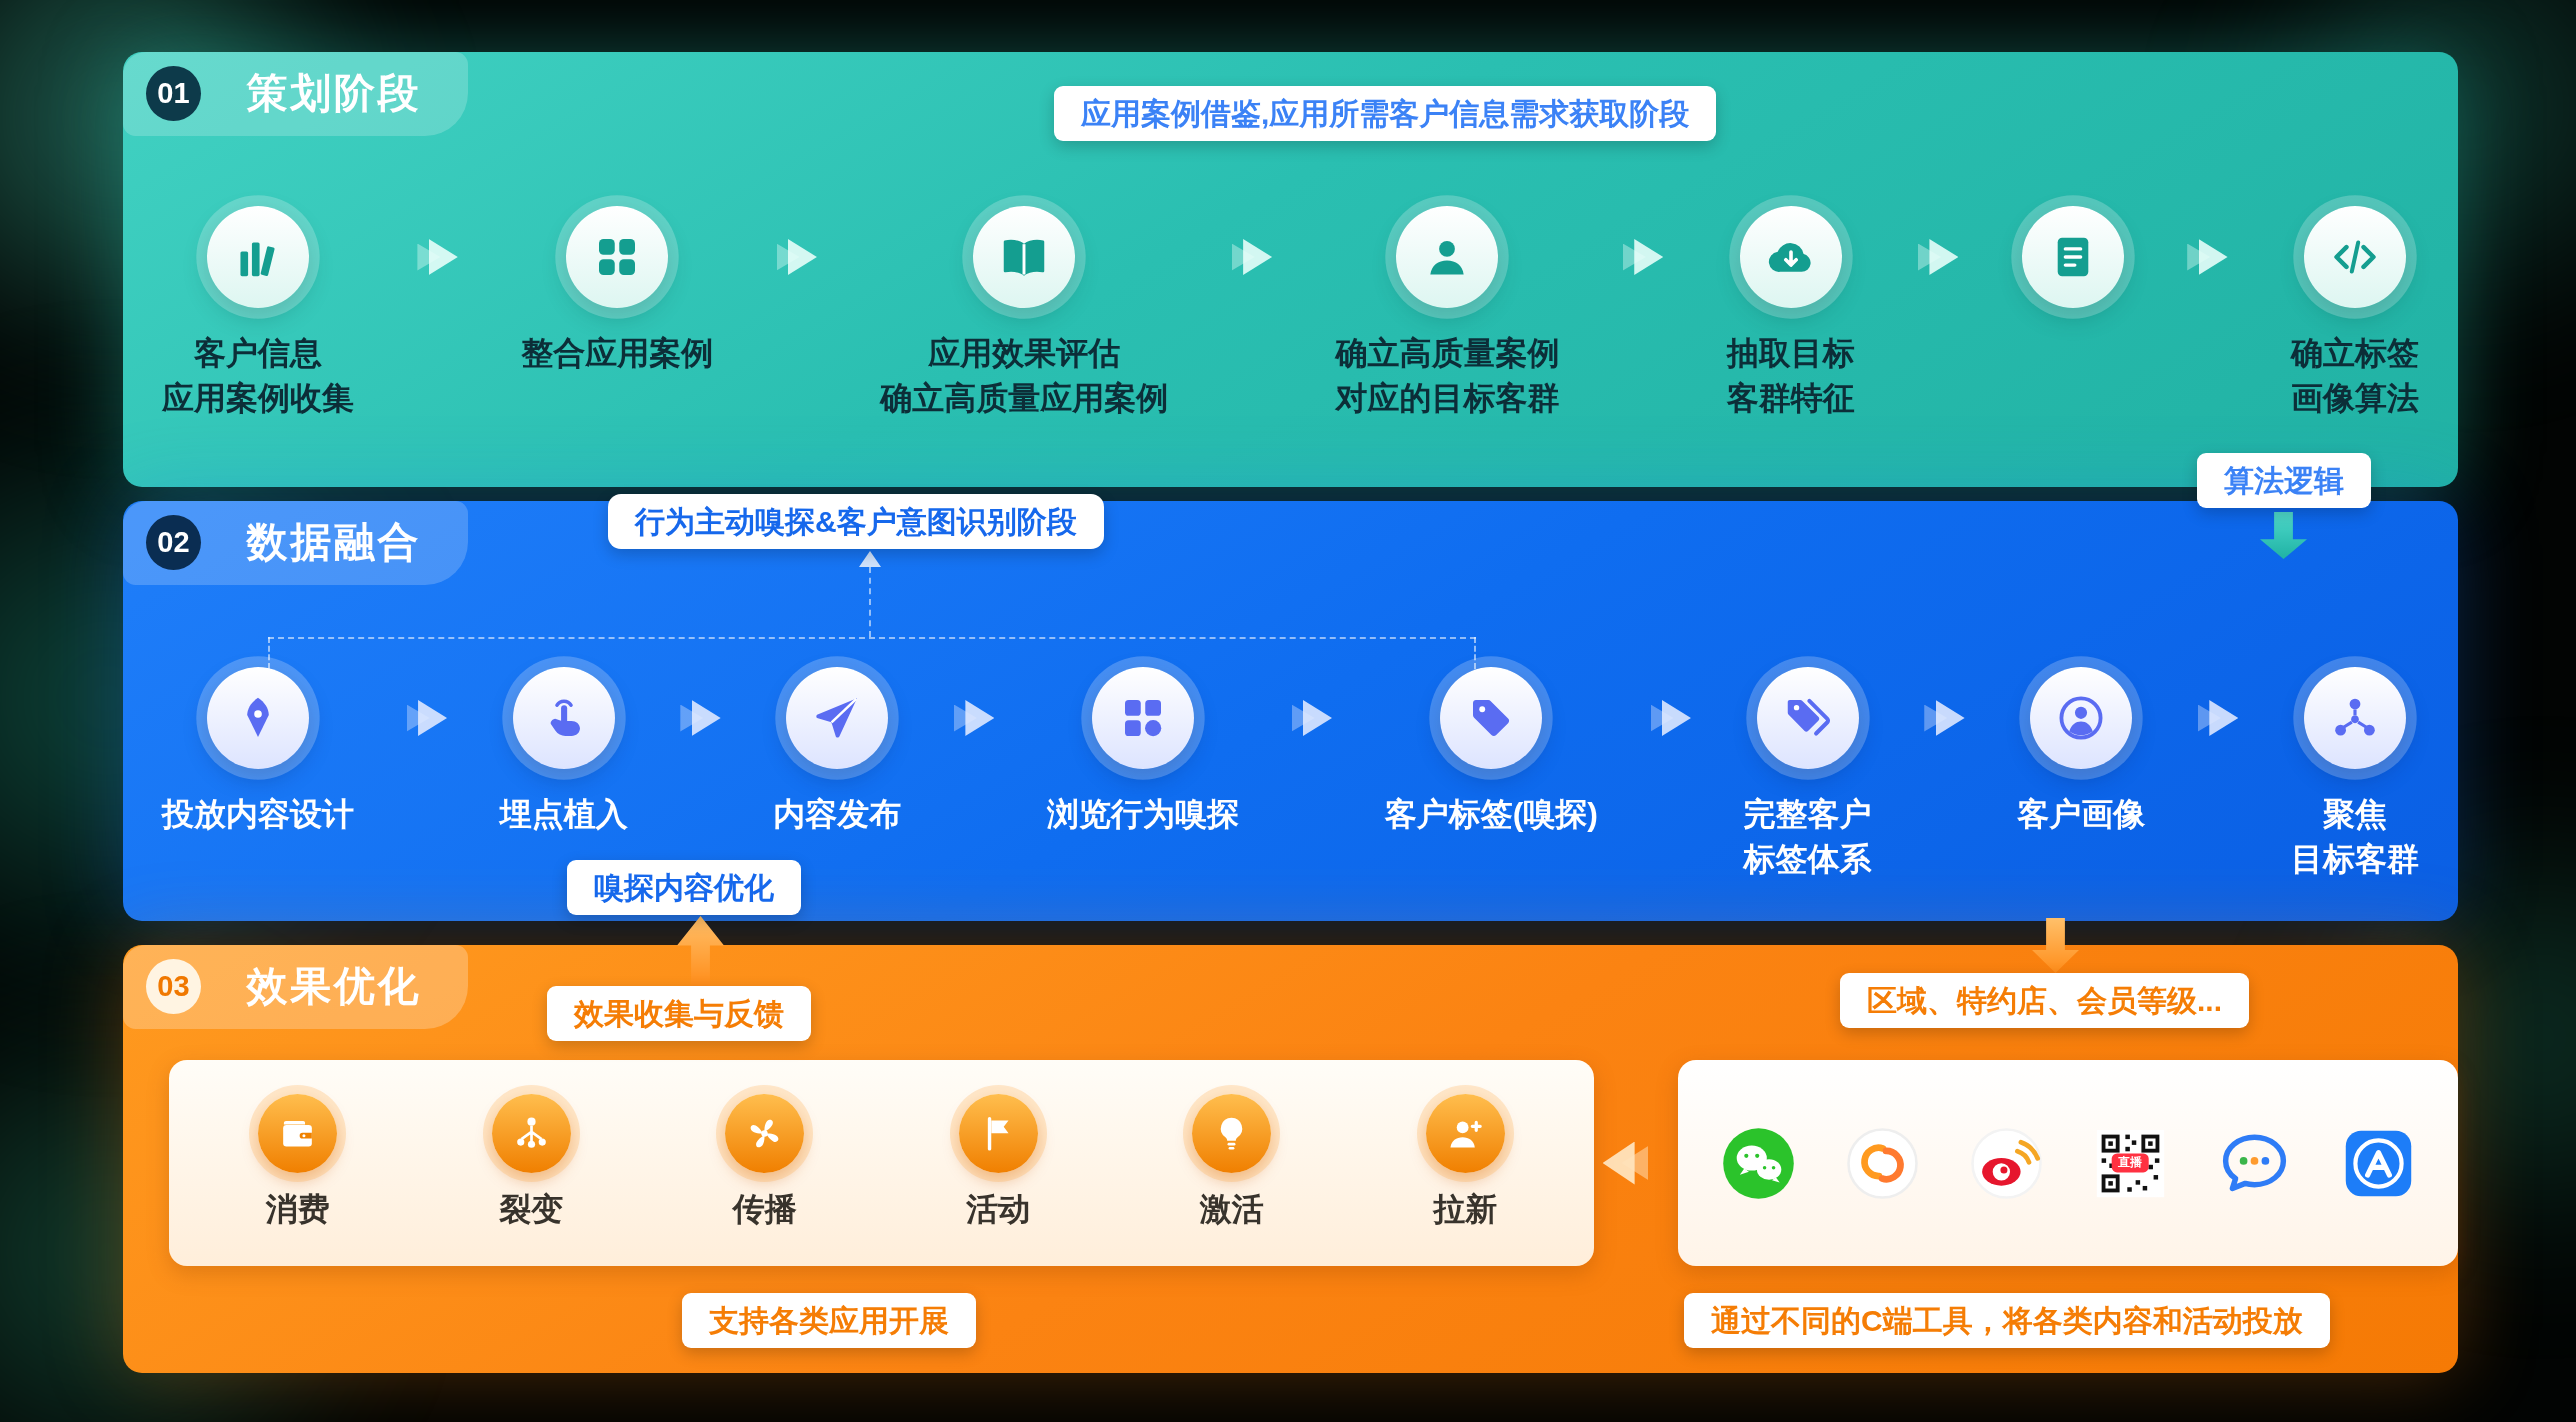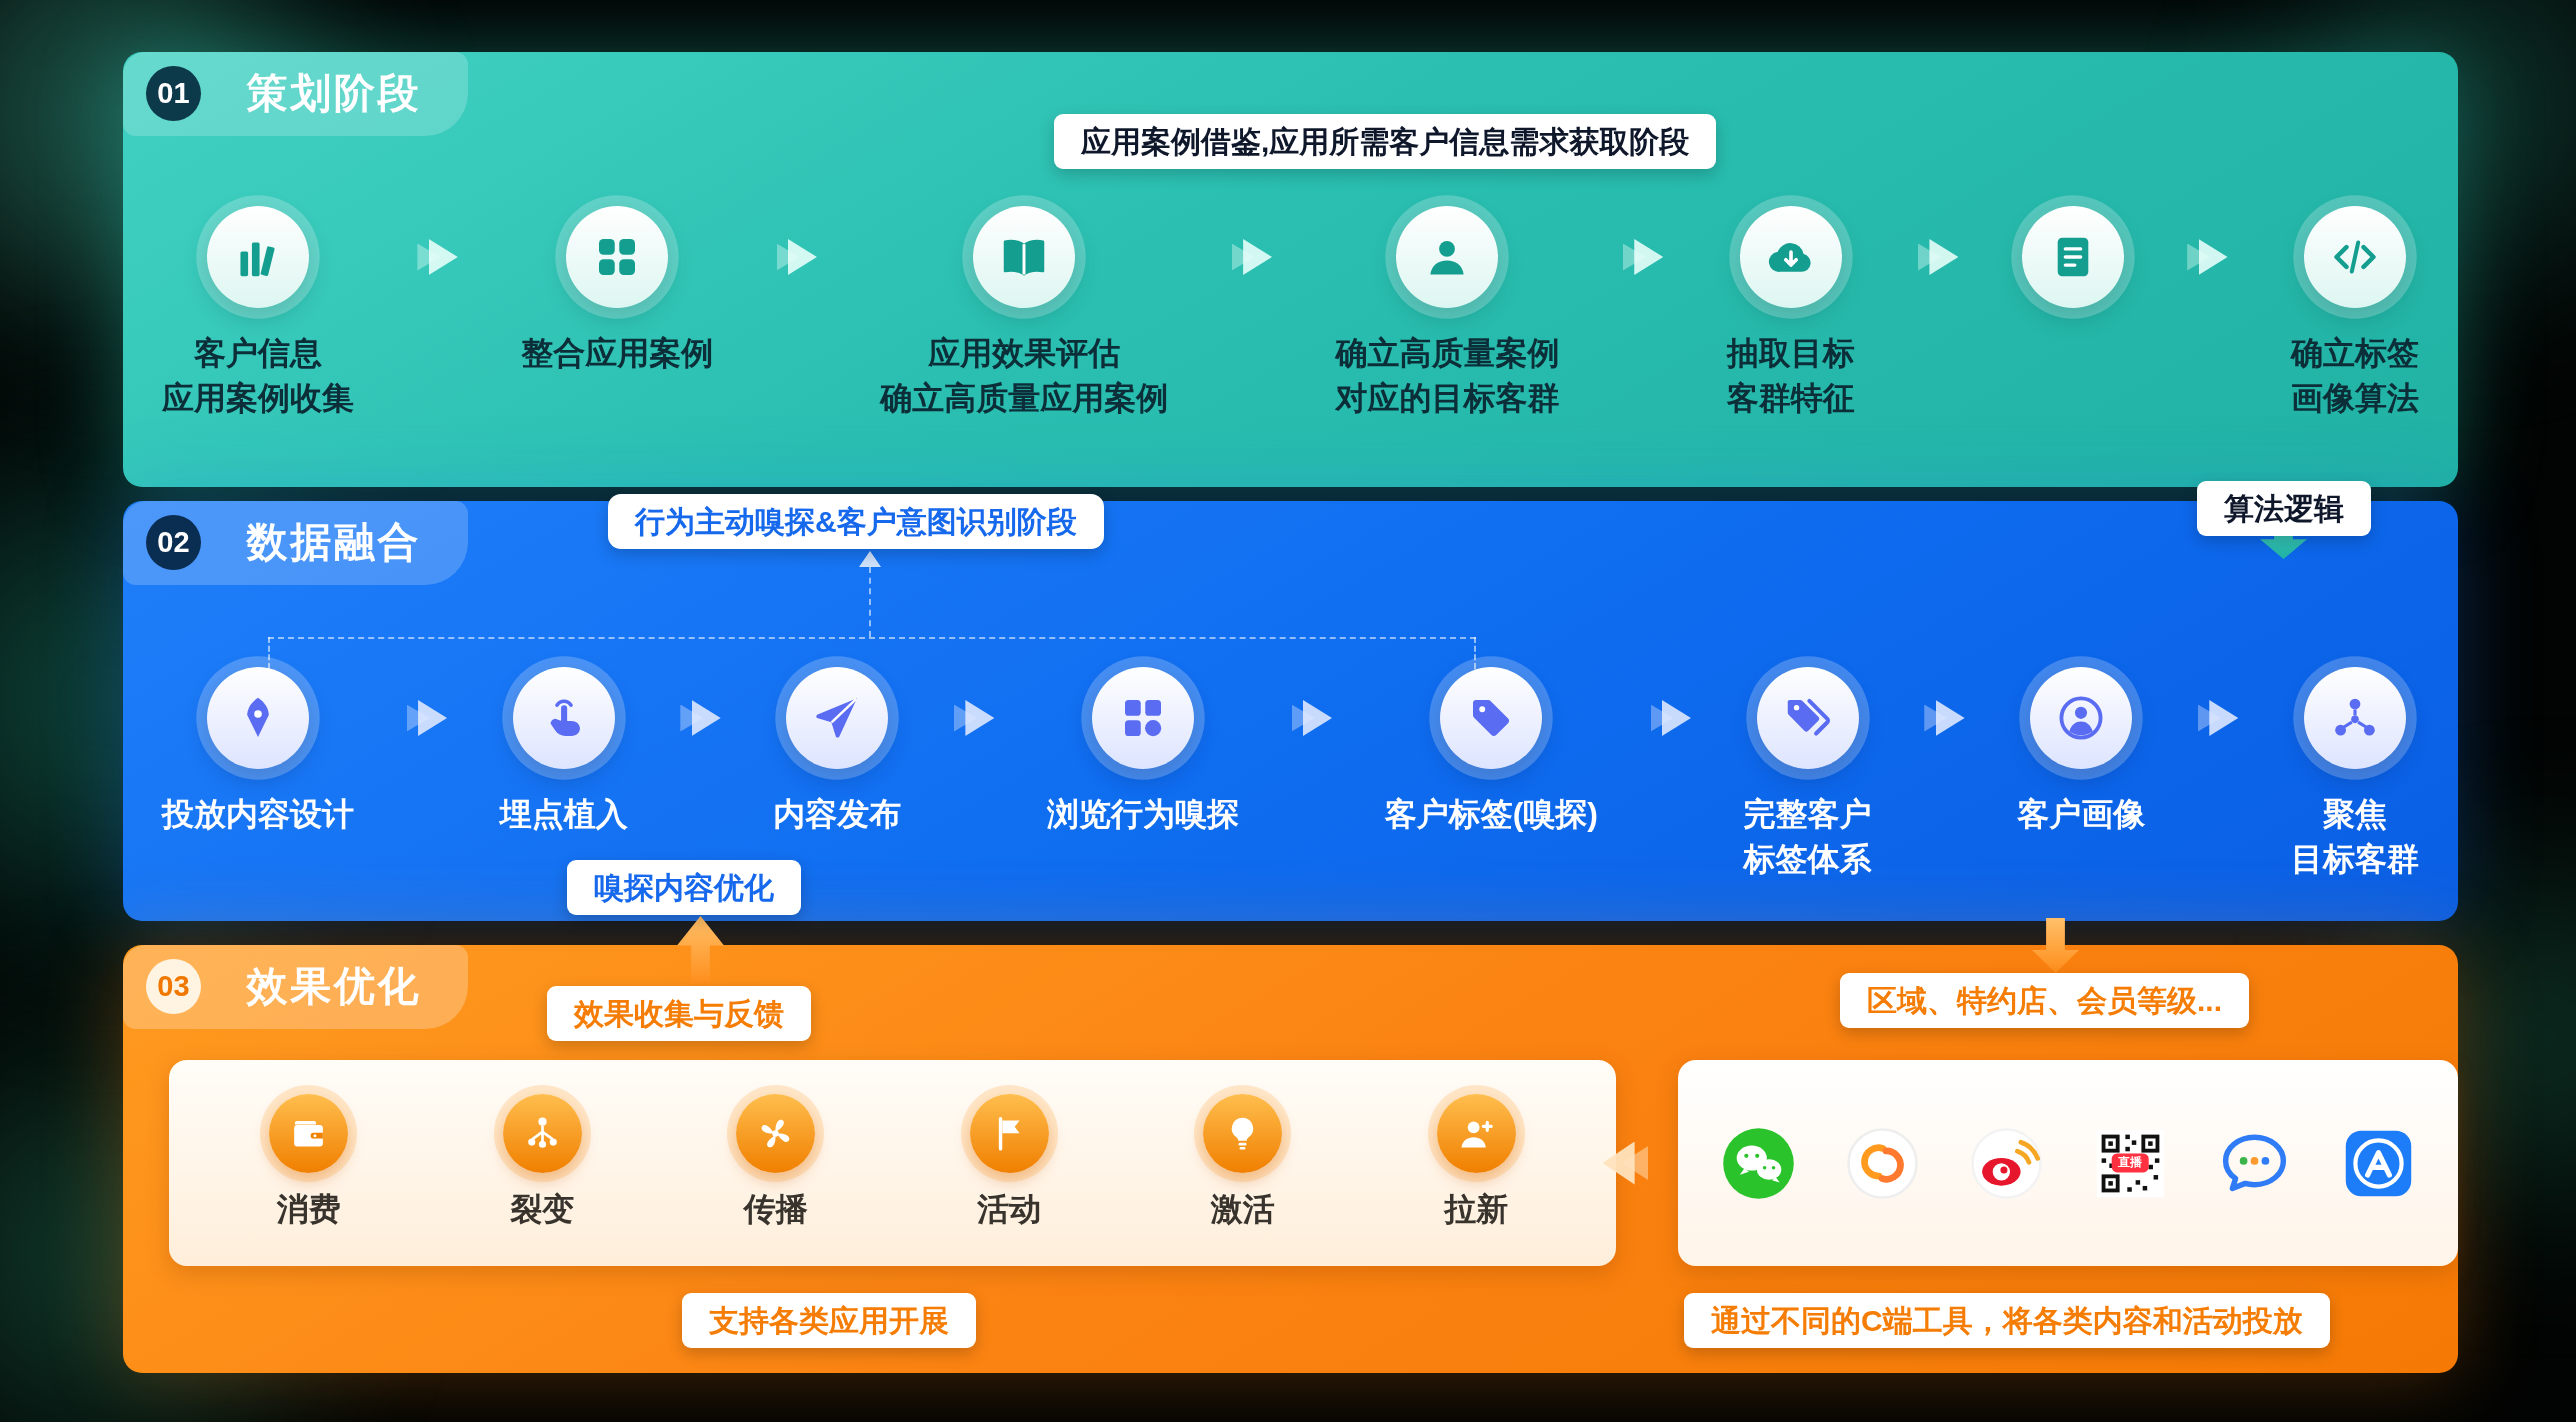--- a/index.html
+++ b/index.html
@@ -53,38 +53,38 @@
   .chev i.f{width:29px;height:36px;opacity:.88;}
   .band1 .chev i{background:#eafffb;}
   .band2 .chev i{background:#e2ebff;}
   .chev-left{position:absolute;left:1476px;top:175px;height:86px;display:flex;align-items:center;}
   .chev-left i{display:block;clip-path:polygon(100% 0,0 50%,100% 100%);background:#ffe3bd;}
   .chev-left i.f{width:32px;height:43px;opacity:.95;}
   .chev-left i.b{width:27px;height:34px;opacity:.5;margin-left:-13.4px;}
 
   
   .pill{position:absolute;background:#fff;border-radius:9px;font-size:30px;font-weight:700;line-height:55px;height:55px;padding:0 27px;box-shadow:0 5.4px 16px rgba(0,0,0,.20);white-space:nowrap;z-index:5;}
-  .pill.teal{color:#0f172a;margin-top:28px;}
+  .pill.teal{color:#3b82f6;}
   .pill.blue{color:#1668ec;}
   .pill.orange{color:#f57d05;}
 
   
   .block-arrow{position:absolute;z-index:4;}
   .arr-up{clip-path:polygon(50% 0,100% 42%,70% 42%,70% 100%,30% 100%,30% 42%,0 42%);background:linear-gradient(180deg,#ffc06a,#ff8d1a);}
   .arr-down{clip-path:polygon(50% 100%,0 58%,30% 58%,30% 0,70% 0,70% 58%,100% 58%);background:linear-gradient(180deg,#ffc06a,#ff8d1a);}
   .arr-down.teal-arrow{background:linear-gradient(180deg,#4fd9cb,#1fb2a4);}
 
   
   .dash-h{position:absolute;border-top:2.7px dashed rgba(255,255,255,.55);z-index:3;}
   .dash-v{position:absolute;border-left:2.7px dashed rgba(255,255,255,.55);z-index:3;}
   .arrowhead-up{position:absolute;width:0;height:0;border-left:11.6px solid transparent;border-right:11.6px solid transparent;border-bottom:16px solid rgba(255,255,255,.8);z-index:3;}
 
   
   .panel{position:absolute;border-radius:18px;box-shadow:0 7.2px 21.5px rgba(140,60,0,.25);}
-  .panel.apps{left:46px;top:115px;width:1401px;height:206px;background:linear-gradient(180deg,#fffdf8,#ffeeda);display:flex;align-items:center;justify-content:space-around;padding:0 23px;}
+  .panel.apps{left:46px;top:115px;width:1401px;height:206px;background:linear-gradient(180deg,#fffdf8,#ffeeda);display:flex;align-items:center;justify-content:space-around;padding:0 12px;}
   .panel.channels{left:1555px;top:115px;width:744px;height:206px;background:linear-gradient(180deg,#ffffff,#fff4e8);display:flex;align-items:center;justify-content:space-around;padding:0 18px;}
   .app-item{display:flex;flex-direction:column;align-items:center;}
   .app-icon{width:79px;height:79px;border-radius:50%;background:linear-gradient(180deg,#ffbe4e,#f07f00);color:#fff;display:flex;align-items:center;justify-content:center;box-shadow:0 0 0 9px rgba(255,170,70,.25),0 7.2px 16px rgba(200,90,0,.35);}
   .app-icon svg{width:43px;height:43px;}
   .app-label{margin-top:14.3px;font-size:32px;font-weight:700;color:#38332c;}
   .channel-icon{width:77px;height:77px;position:relative;}
   .channel-icon svg{width:77px;height:77px;}
   .qr-label{position:absolute;left:50%;top:50%;transform:translate(-50%,-50%);background:#ff3141;color:#fff;font-size:12px;font-weight:700;padding:2.7px 6.3px;border-radius:5.4px;line-height:1.15;white-space:nowrap;}
 </style>
 </head>

